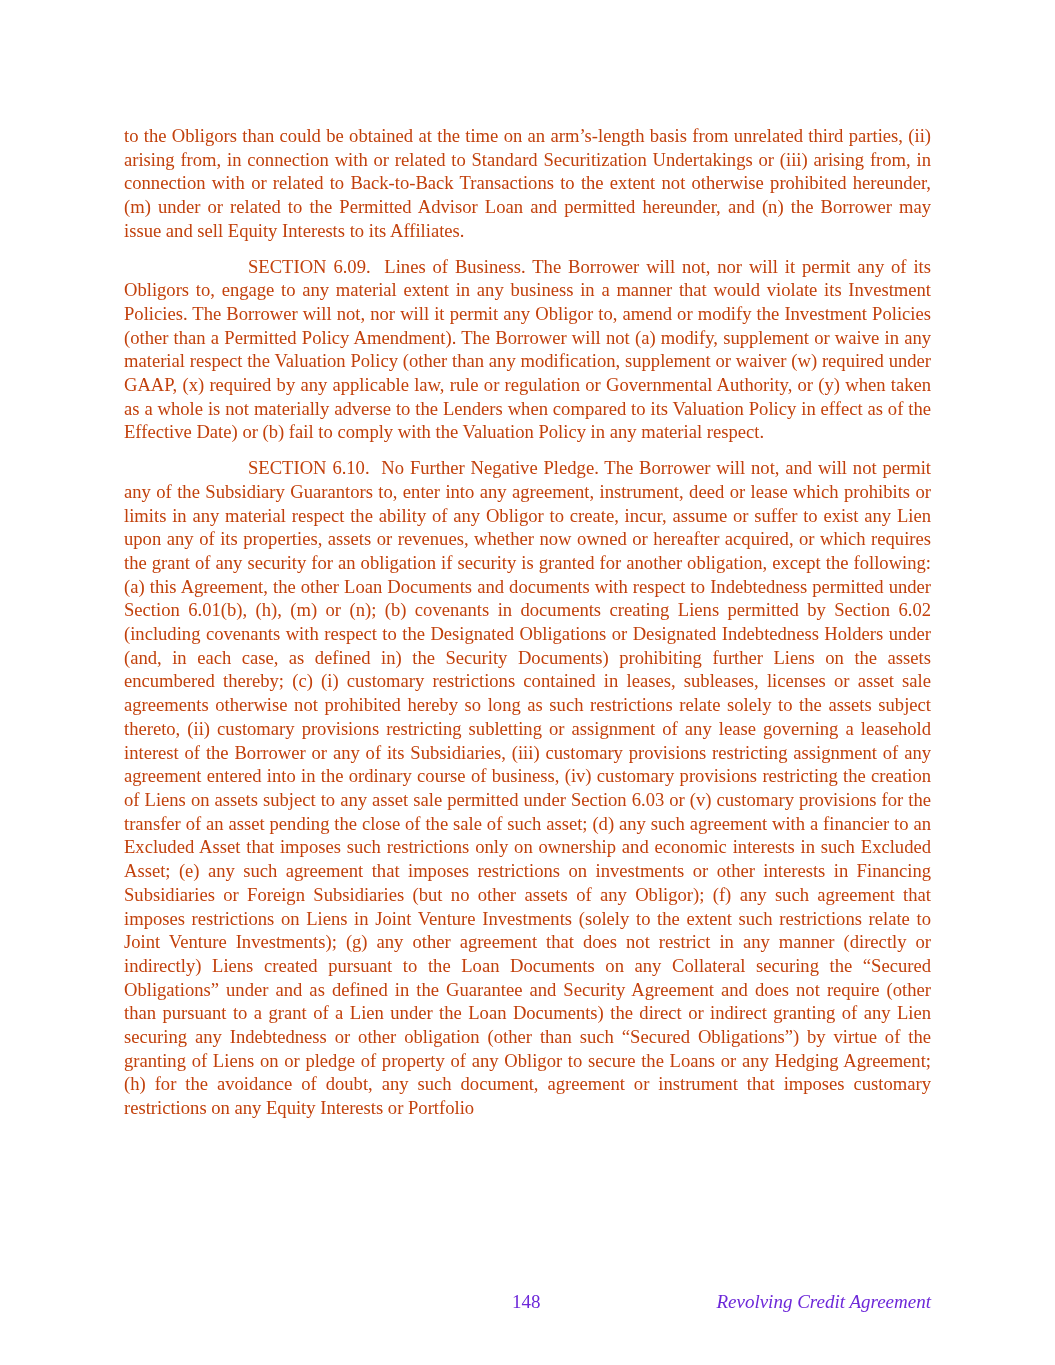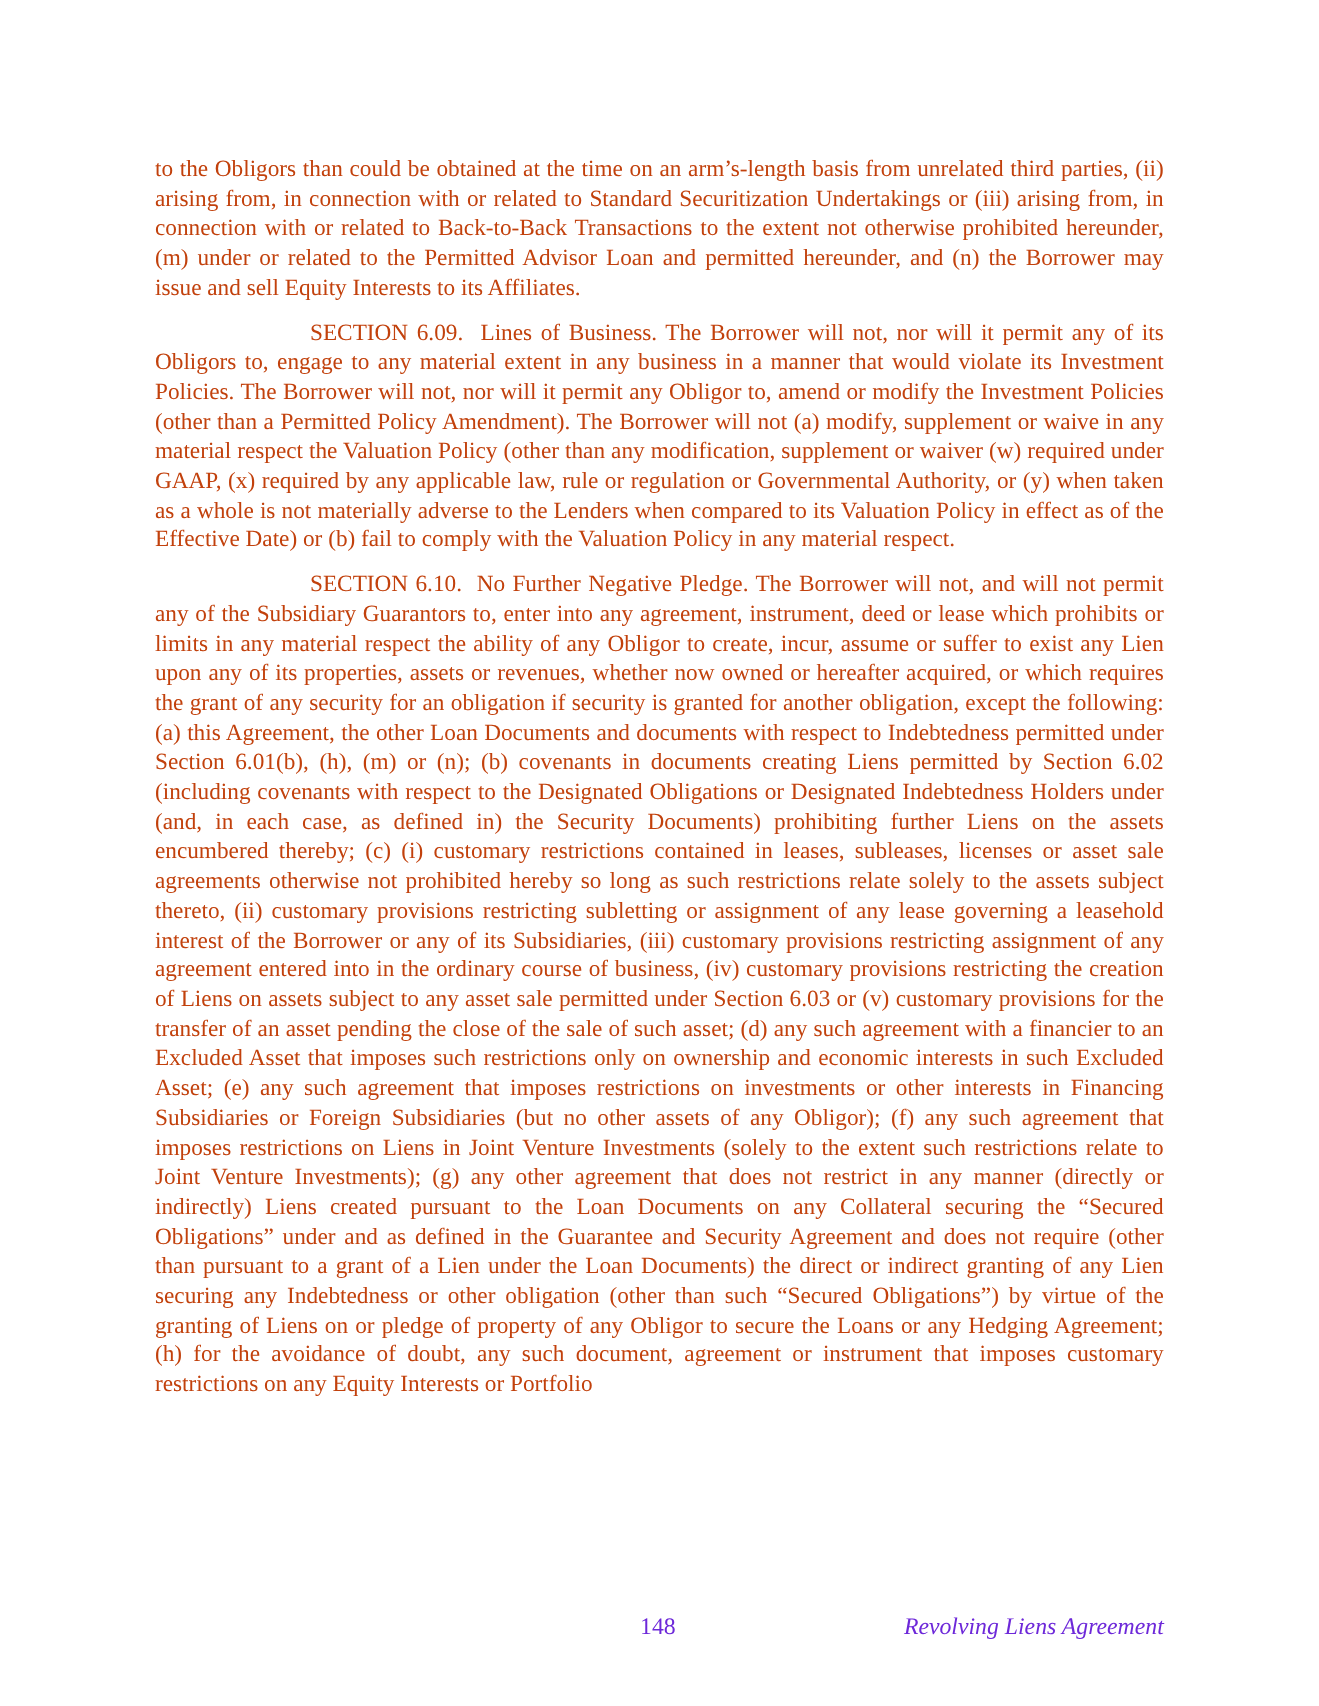--- a/index.html
+++ b/index.html
@@ -25,14 +25,14 @@
 <div class="page">
   <p class="para">to the Obligors than could be obtained at the time on an arm’s-length basis from unrelated third parties,  (ii) arising from, in connection with or related to Standard Securitization Undertakings or (iii) arising from, in connection with or related to Back-to-Back Transactions to the extent not otherwise prohibited hereunder, (m) under or related to the Permitted Advisor Loan and permitted hereunder, and (n) the Borrower may issue and sell Equity Interests to its Affiliates.</p>
 
   <p class="para indent"><span>SECTION 6.09.</span>&nbsp;&nbsp;<span class="u">Lines of Business</span><span>.  The Borrower will not, nor will it permit any of its Obligors to, engage to any material extent in any business in a manner that would violate its Investment Policies.  The Borrower will not, nor will it permit any Obligor to, amend or modify the Investment Policies (other than a Permitted Policy Amendment).  The Borrower will not (a) modify, supplement or waive in any material respect the Valuation Policy (other than any modification, supplement or waiver (w) required under GAAP, (x) required by any applicable law, rule or regulation or Governmental Authority, or (y) when taken as a whole is not materially adverse to the Lenders when compared to its Valuation Policy in effect as of the Effective Date) or (b) fail to comply with the Valuation Policy in any material respect.</span></p>
 
   <p class="para indent"><span>SECTION 6.10.</span>&nbsp;&nbsp;<span class="u">No Further Negative Pledge</span><span>.  The Borrower will not, and will not permit any of the Subsidiary Guarantors to, enter into any agreement, instrument, deed or lease which prohibits or limits in any material respect the ability of any Obligor to create, incur, assume or suffer to exist any Lien upon any of its properties, assets or revenues, whether now owned or hereafter acquired, or which requires the grant of any security for an obligation if security is granted for another obligation, except the following: (a) this Agreement, the other Loan Documents and documents with respect to Indebtedness permitted under </span><span class="u">Section 6.01(b)</span><span>, </span><span class="u">(h)</span><span>, </span><span class="u">(m)</span><span> or </span><span class="u">(n)</span><span>; (b) covenants in documents creating Liens permitted by </span><span class="u">Section 6.02</span><span> (including covenants with respect to the Designated Obligations or Designated Indebtedness Holders under (and, in each case, as defined in) the Security Documents) prohibiting further Liens on the assets encumbered thereby; (c) (i) customary restrictions contained in leases, subleases, licenses or asset sale agreements otherwise not prohibited hereby so long as such restrictions relate solely to the assets subject thereto, (ii) customary provisions restricting subletting or assignment of any lease governing a leasehold interest of the Borrower or any of its Subsidiaries, (iii) customary provisions restricting assignment of any agreement entered into in the ordinary course of business, (iv) customary provisions restricting the creation of Liens on assets subject to any asset sale permitted under </span><span class="u">Section 6.03</span><span> or (v) customary provisions for the transfer of an asset pending the close of the sale of such asset; (d) any such agreement with a financier to an Excluded Asset that imposes such restrictions only on ownership and economic interests in such Excluded Asset; (e) any such agreement that imposes restrictions on investments or other interests in Financing Subsidiaries or Foreign Subsidiaries (but no other assets of any Obligor); (f) any such agreement that imposes restrictions on Liens in Joint Venture Investments (solely to the extent such restrictions relate to Joint Venture Investments); (g) any other agreement that does not restrict in any manner (directly or indirectly) Liens created pursuant to the Loan Documents on any Collateral securing the “Secured Obligations” under and as defined in the Guarantee and Security Agreement and does not require (other than pursuant to a grant of a Lien under the Loan Documents) the direct or indirect granting of any Lien securing any Indebtedness or other obligation (other than such “Secured Obligations”) by virtue of the granting of Liens on or pledge of property of any Obligor to secure the Loans or any Hedging Agreement; (h) for the avoidance of doubt, any such document, agreement or instrument that imposes customary restrictions on any Equity Interests or Portfolio</span></p>
 </div>
 
 <div class="footer">
   <span class="pagenum">148</span>
-  <span class="doctitle">Revolving Liens Agreement</span>
+  <span class="doctitle">Revolving Credit Agreement</span>
 </div>
 
 </body></html>

